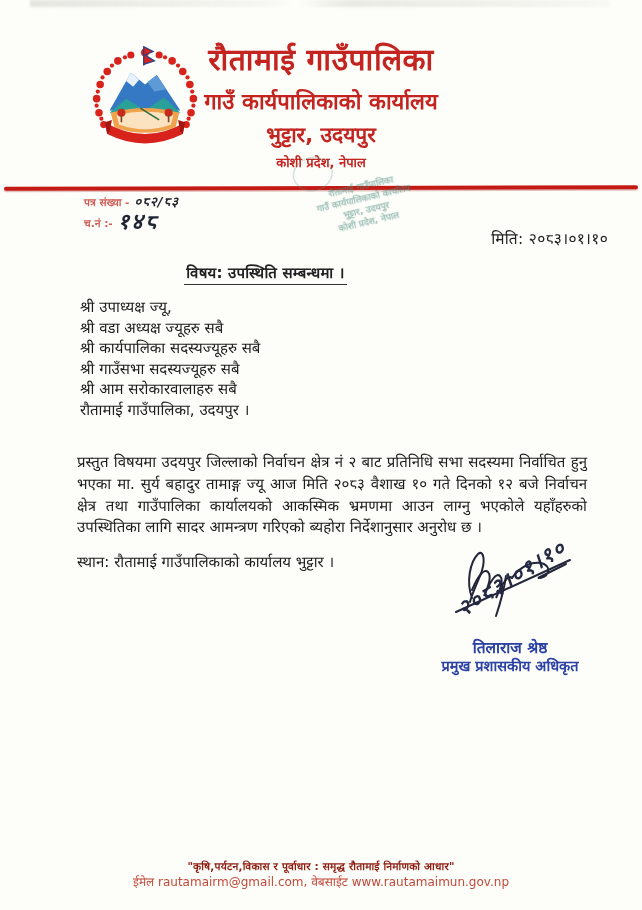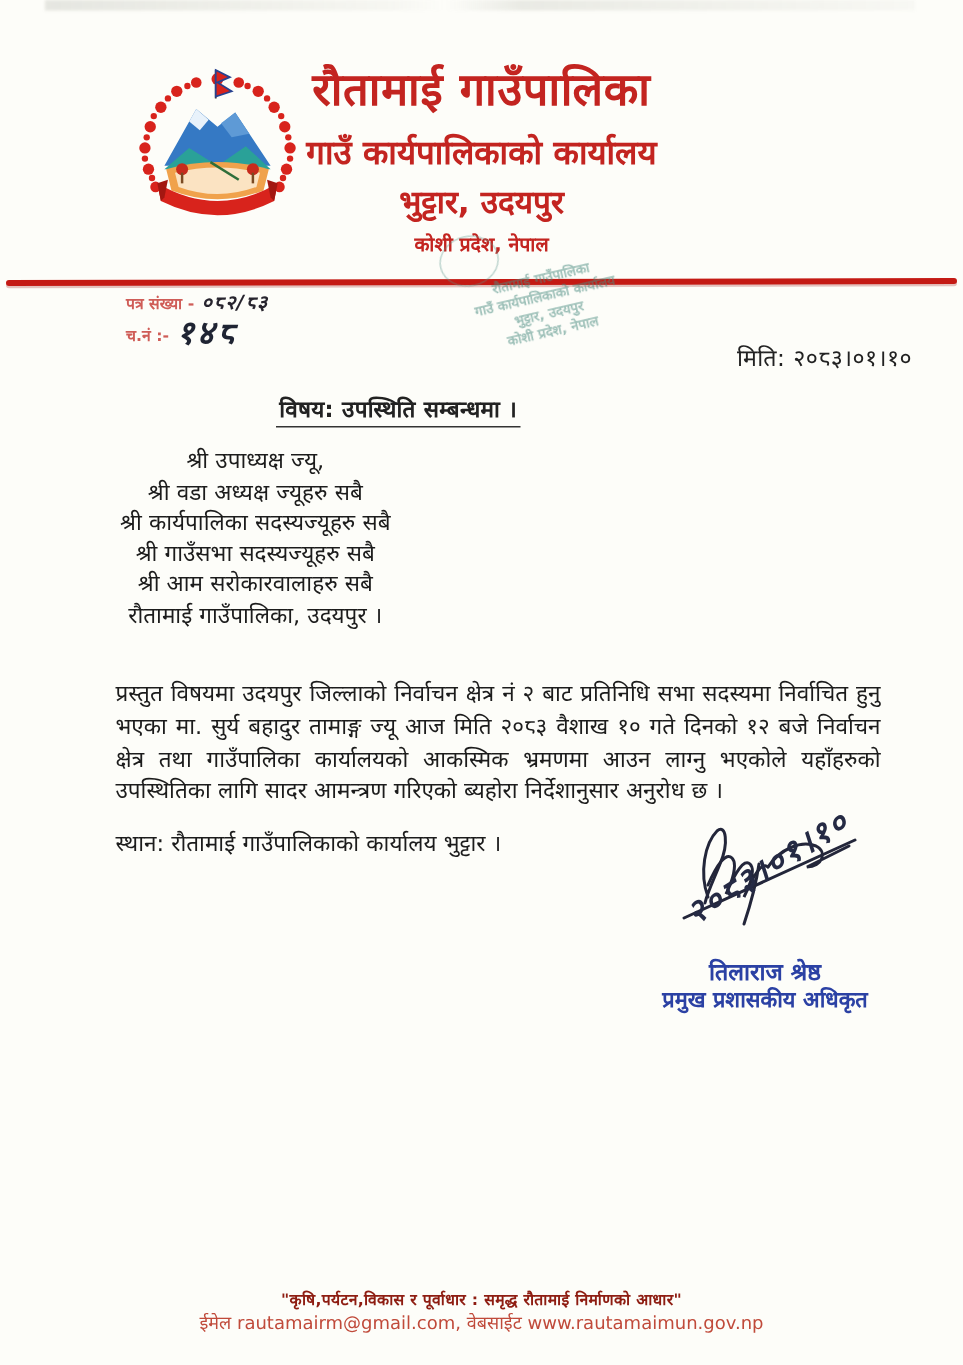--- a/index.html
+++ b/index.html
@@ -47,21 +47,21 @@
 
   
   .dateline { top:227px; right:34px; font-size:15.5px; color:#222; letter-spacing:.3px; }
 
   
   .subject { top:262px; left:0; width:531px; text-align:center; }
   .subject span { font-size:15px; font-weight:bold; color:#222;
     border-bottom:1.6px solid #333; padding:0 2px 2px 2px; letter-spacing:.2px; }
 
   
-  .recipients { top:297px; left:80px; font-size:15px; line-height:20.6px; color:#1c1c1c;text-align:center; }
+  .recipients { top:297px; left:80px; font-size:15px; line-height:20.6px; color:#1c1c1c; }
 
   
   .bodytext { top:452px; left:77px; width:510px; font-size:15px; line-height:21.8px;
     text-align:justify; color:#1c1c1c; }
 
   .placeline { top:551px; left:77px; font-size:15px; color:#1c1c1c; }
 
   
   .sig-svg { top:532px; left:448px; width:130px; height:90px; }
   .sig-date { top:598px; left:452px; font-size:21px; font-weight:bold; font-style:italic;

